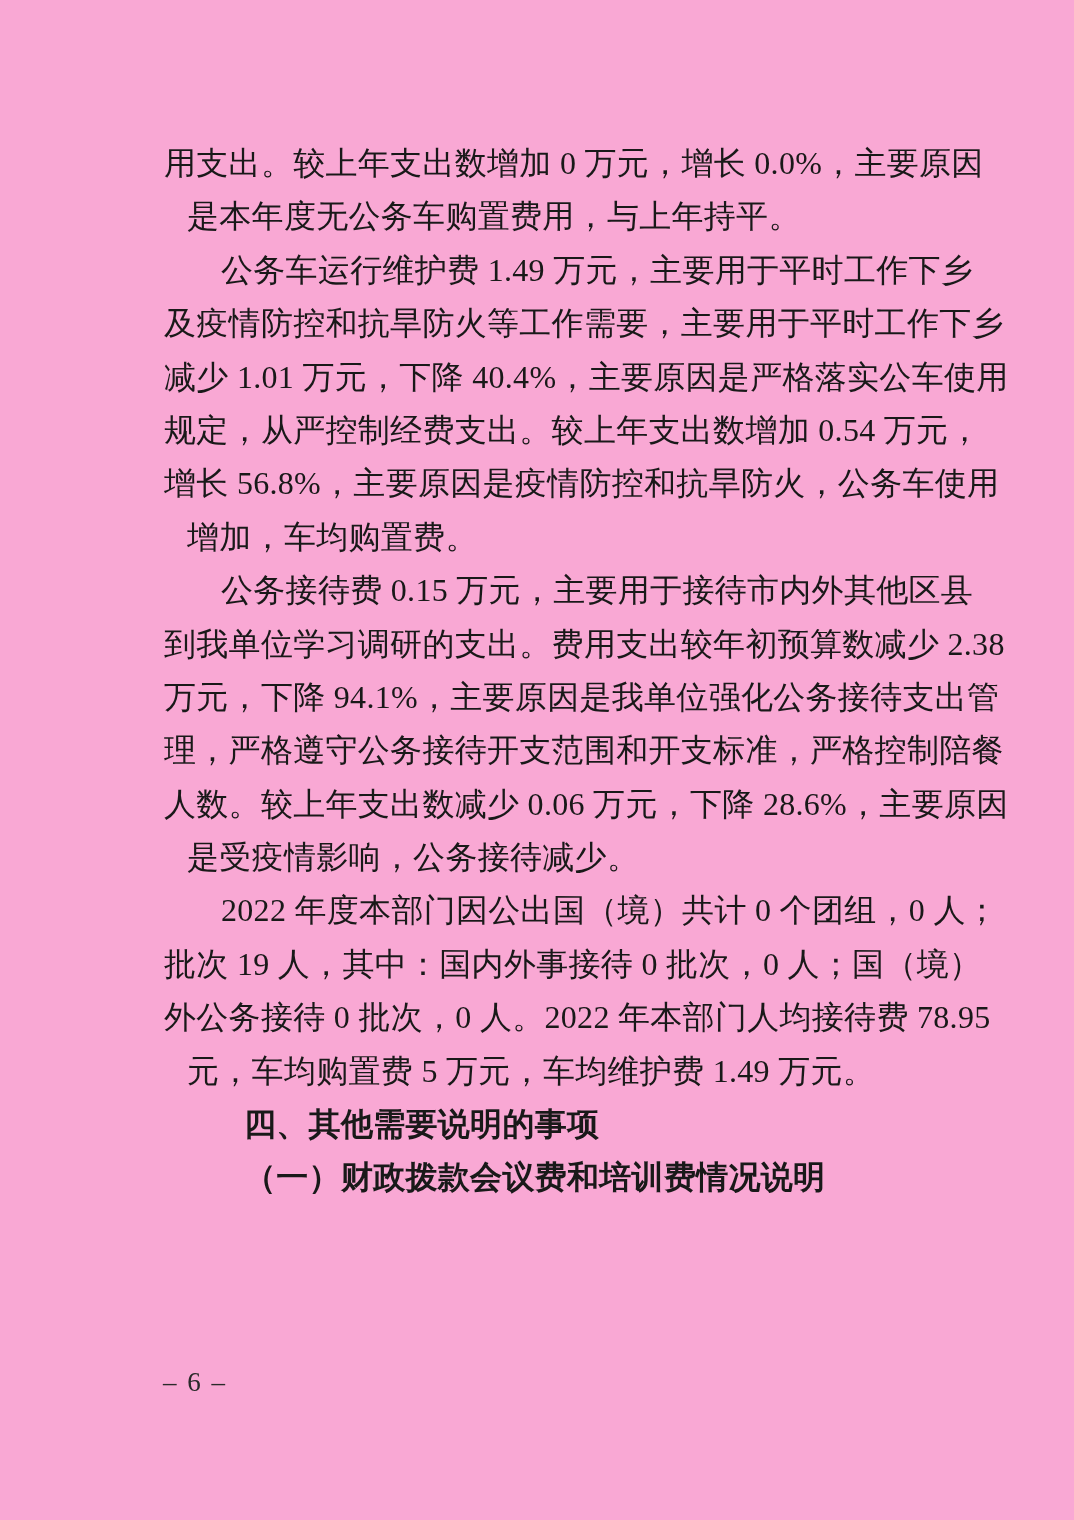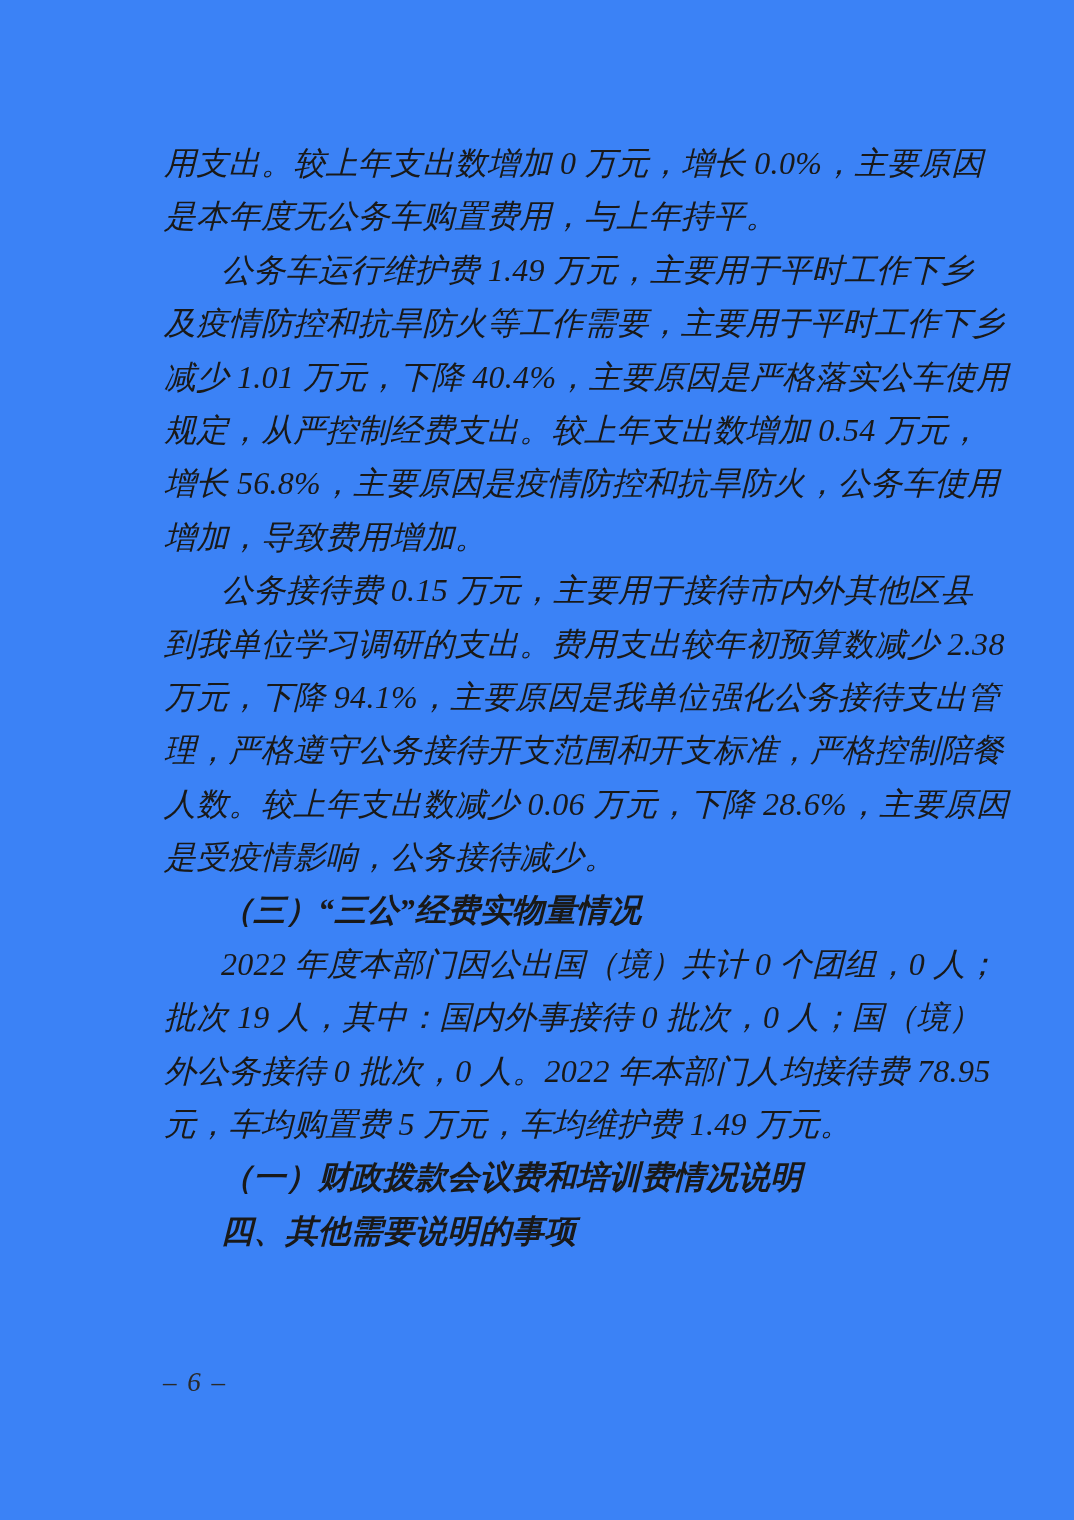--- a/index.html
+++ b/index.html
@@ -4,25 +4,24 @@
 <style>
   html, body {
     margin: 0;
     padding: 0;
     background: #ffffff;
   }
   .page {
     position: relative;
     width: 1074px;
     height: 1520px;
-    background: #3b82f6;
+    background: #f9a8d4;
     overflow: hidden;
     font-family: "Liberation Serif", "DejaVu Serif", serif;
     color: #191919;
-    font-style: italic;
   }
   .textblock {
     position: absolute;
     left: 164px;
     top: 137px;
     width: 733px;
   }
   .ln {
     height: 53.4px;
     line-height: 53.4px;
@@ -31,20 +30,21 @@
     text-align: justify;
     text-align-last: justify;
     text-justify: inter-character;
     letter-spacing: 0.3px;
   }
   
   .ln.endline,
   .ln.heading {
     text-align: left;
     text-align-last: left;
+    margin-left: 23px;
   }
   .ln.indent {
     padding-left: 57px;
   }
   .ln.heading {
     font-weight: bold;
   }
   .page-number {
     position: absolute;
     left: 163px;
@@ -67,48 +67,45 @@
       <div class="ln">用支出。较上年支出数增加 0 万元，增长 0.0%，主要原因</div>
       <div class="ln endline">是本年度无公务车购置费用，与上年持平。</div>
     </div>
 
     <div>
       <div class="ln indent">公务车运行维护费 1.49 万元，主要用于平时工作下乡</div>
       <div class="ln">及疫情防控和抗旱防火等工作需要，主要用于平时工作下乡</div>
       <div class="ln">减少 1.01 万元，下降 40.4%，主要原因是严格落实公车使用</div>
       <div class="ln">规定，从严控制经费支出。较上年支出数增加 0.54 万元，</div>
       <div class="ln">增长 56.8%，主要原因是疫情防控和抗旱防火，公务车使用</div>
-      <div class="ln endline">增加，导致费用增加。</div>
+      <div class="ln endline">增加，车均购置费。</div>
     </div>
 
     <div>
       <div class="ln indent">公务接待费 0.15 万元，主要用于接待市内外其他区县</div>
       <div class="ln">到我单位学习调研的支出。费用支出较年初预算数减少 2.38</div>
       <div class="ln">万元，下降 94.1%，主要原因是我单位强化公务接待支出管</div>
       <div class="ln">理，严格遵守公务接待开支范围和开支标准，严格控制陪餐</div>
       <div class="ln">人数。较上年支出数减少 0.06 万元，下降 28.6%，主要原因</div>
       <div class="ln endline">是受疫情影响，公务接待减少。</div>
     </div>
 
-    <div>
-      <div class="ln heading indent">（三）“三公”经费实物量情况</div>
-    </div>
 
     <div>
       <div class="ln indent">2022 年度本部门因公出国（境）共计 0 个团组，0 人；</div>
       <div class="ln">批次 19 人，其中：国内外事接待 0 批次，0 人；国（境）</div>
       <div class="ln">外公务接待 0 批次，0 人。2022 年本部门人均接待费 78.95</div>
       <div class="ln endline">元，车均购置费 5 万元，车均维护费 1.49 万元。</div>
     </div>
 
     <div>
-      <div class="ln heading indent">（一）财政拨款会议费和培训费情况说明</div>
+      <div class="ln heading indent">四、其他需要说明的事项</div>
     </div>
 
     <div>
-      <div class="ln heading indent">四、其他需要说明的事项</div>
+      <div class="ln heading indent">（一）财政拨款会议费和培训费情况说明</div>
     </div>
 
   </div>
 
   <div class="page-number">– 6 –</div>
 
 </div>
 
 </body></html>

